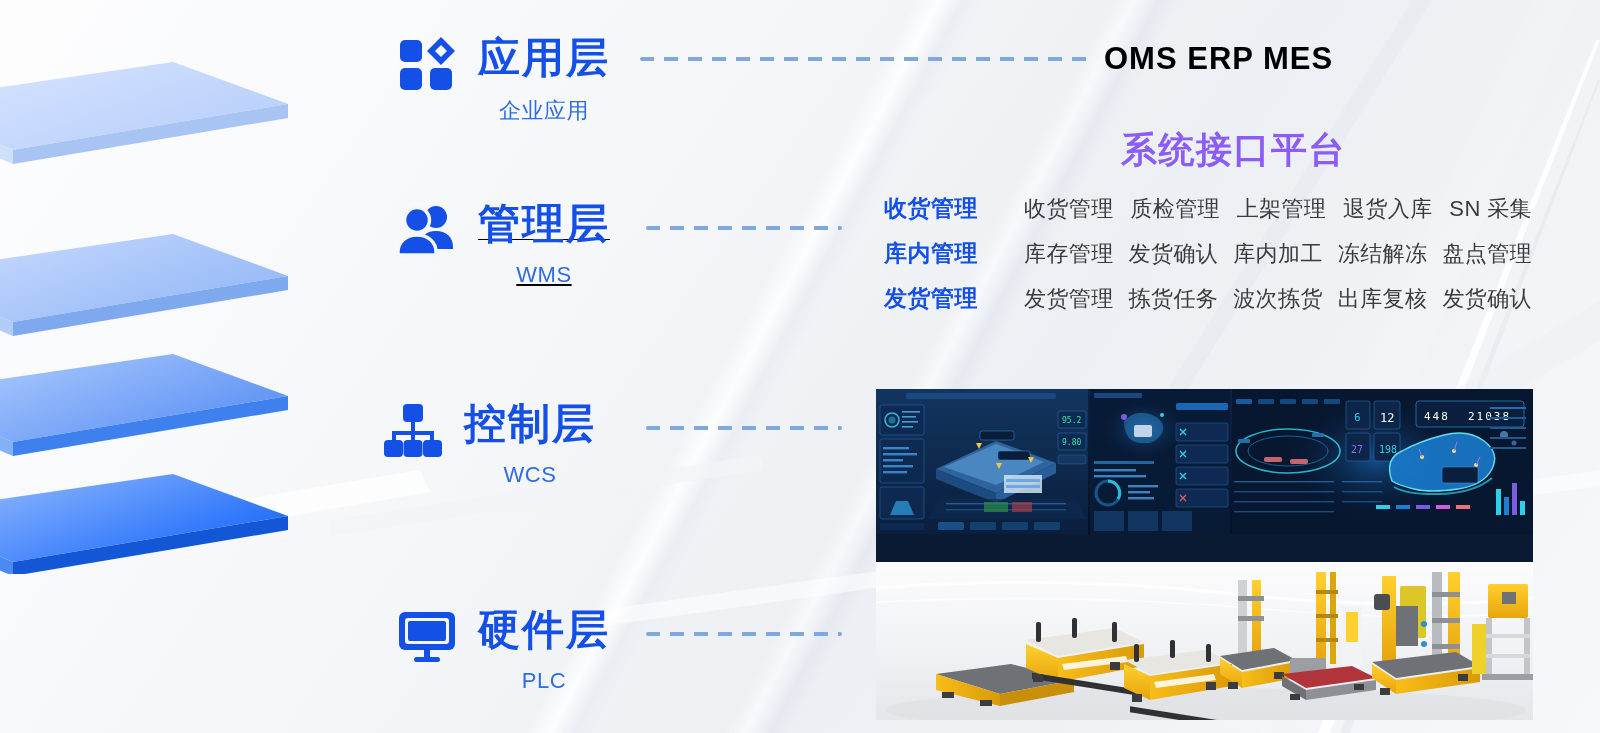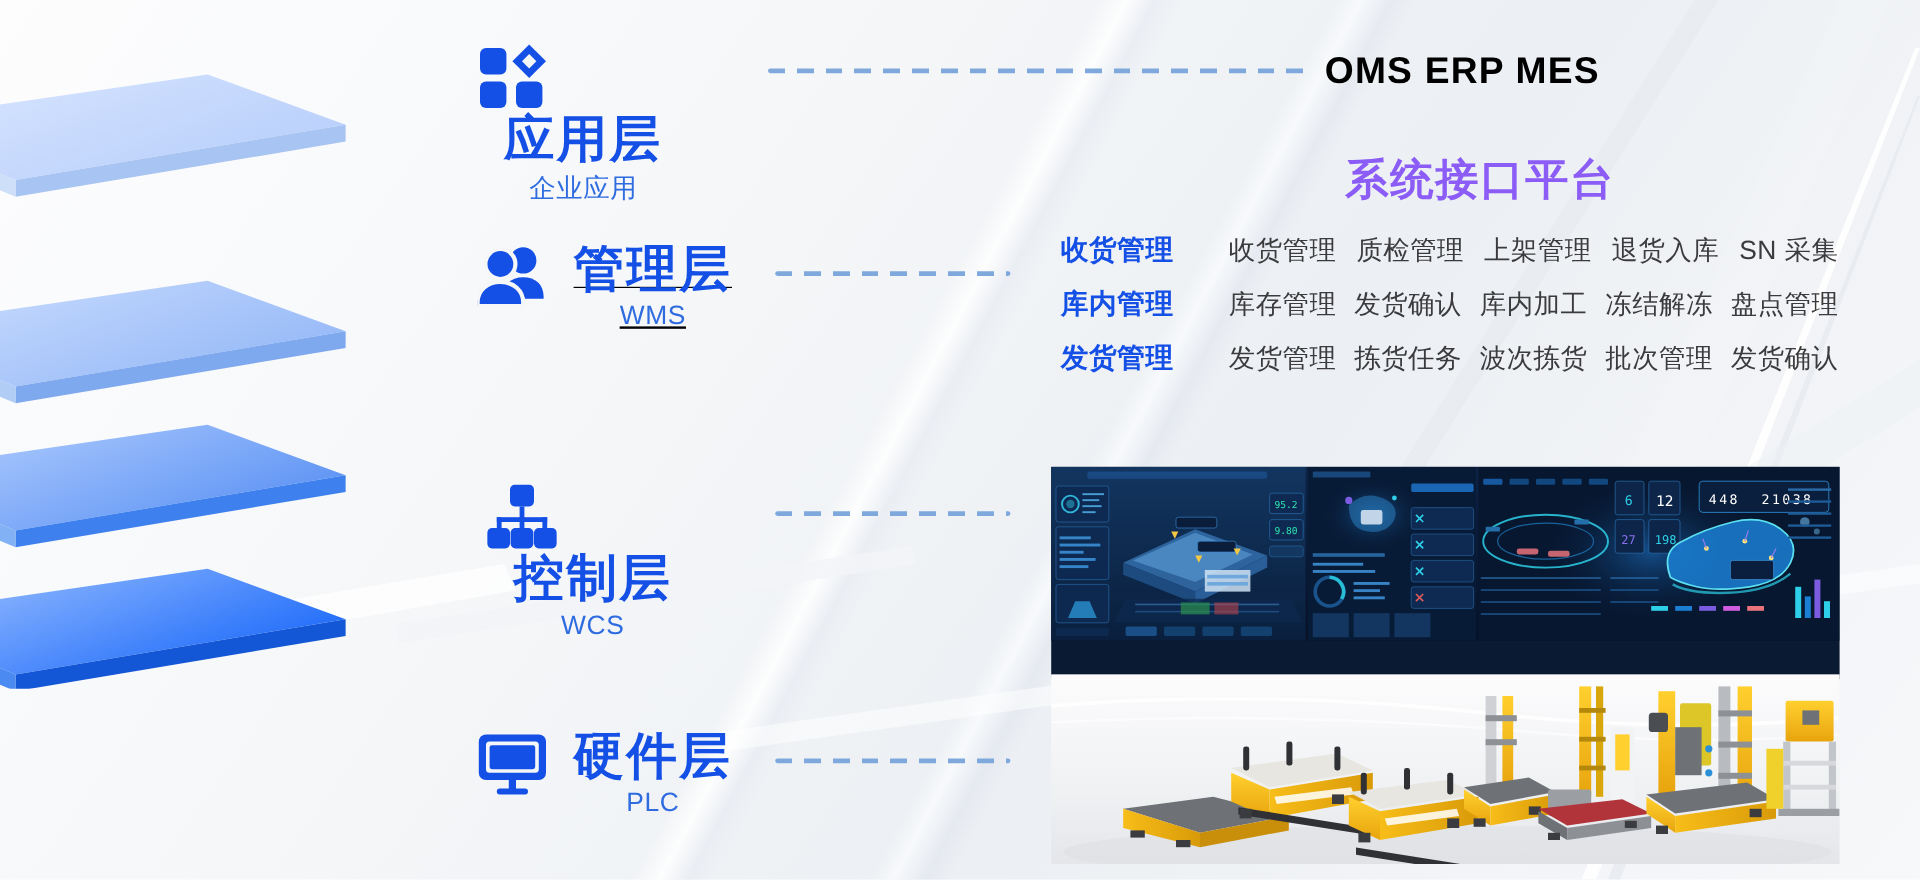--- a/index.html
+++ b/index.html
@@ -26,21 +26,21 @@
   .layer { position: absolute; display: flex; align-items: flex-start; }
 
   .layer-icon { width: 58px; height: 58px; flex: 0 0 58px; }
   .layer-text { margin-left: 22px; }
   .layer-title {
     font-size: 42px; font-weight: bold; color: #1450e6;
     letter-spacing: 2px; line-height: 1.05; white-space: nowrap;
   }
   .layer-sub {
     font-size: 22px; color: #2f6ce0; font-weight: normal;
-    text-align: center; margin-top: 4px; letter-spacing: 0.5px;
+    text-align: center; margin-top: 16px; letter-spacing: 0.5px;
   }
 
   .dash { position: absolute; height: 4px; border-radius: 2px;
     background-image: repeating-linear-gradient(to right,
       #7fa9dd 0px, #7fa9dd 14px, rgba(255,255,255,0) 14px, rgba(255,255,255,0) 24px); }
 
   
   .apps-label {
     position: absolute; font-size: 31px; font-weight: bold;
     color: #000000; letter-spacing: 1px; white-space: nowrap;
@@ -141,21 +141,21 @@
     </g>
 
     <g>
       <polygon points="-60,58 215,18 330,60 55,106" fill="url(#p1t)"></polygon>
       <polygon points="330,60 330,74 55,120 55,106" fill="#a7c4f2"></polygon>
       <polygon points="-60,72 55,120 55,106 -60,58" fill="#c6d9f8" opacity="0.85"></polygon>
     </g>
   </svg>
 </div>
 
-<div class="layer" style="left:398px; top:36px;flex-direction:column;">
+<div class="layer" style="left:398px; top:36px;">
   <span class="layer-icon">
     <svg width="58" height="58" viewBox="0 0 58 58">
       <rect x="2" y="4" width="22" height="22" rx="5" fill="#1450e6"></rect>
       <rect x="2" y="32" width="22" height="22" rx="5" fill="#1450e6"></rect>
       <rect x="32" y="32" width="22" height="22" rx="5" fill="#1450e6"></rect>
       <path d="M43 1 L57 15 L43 29 L29 15 Z" fill="#1450e6"></path>
       <path d="M43 9 L49 15 L43 21 L37 15 Z" fill="#f4f6f8"></path>
     </svg>
   </span>
   <span class="layer-text">
@@ -176,21 +176,21 @@
       <path d="M19 33 C30 33 38 40 38 50 L38 53 L0 53 L0 50 C0 40 8 33 19 33 Z" fill="#1450e6" stroke="#f4f6f8" stroke-width="3.5"></path>
     </svg>
   </span>
   <span class="layer-text">
     <span class="layer-title">管理层</span>
     <div class="layer-sub">WMS</div>
   </span>
 </div>
 <div class="dash" style="left:646px; top:226px; width:196px;"></div>
 
-<div class="layer" style="left:406px; top:402px;flex-direction:column;">
+<div class="layer" style="left:384px; top:402px;">
   <span class="layer-icon">
     <svg width="58" height="58" viewBox="0 0 58 58">
       <rect x="19" y="2" width="20" height="18" rx="4" fill="#1450e6"></rect>
       <rect x="27" y="20" width="4" height="13" fill="#1450e6"></rect>
       <rect x="8" y="29" width="42" height="4" fill="#1450e6"></rect>
       <rect x="8" y="29" width="4" height="10" fill="#1450e6"></rect>
       <rect x="46" y="29" width="4" height="10" fill="#1450e6"></rect>
       <rect x="27" y="29" width="4" height="10" fill="#1450e6"></rect>
       <rect x="0" y="38" width="19" height="17" rx="4" fill="#1450e6"></rect>
       <rect x="19.5" y="38" width="19" height="17" rx="4" fill="#1450e6"></rect>
@@ -241,21 +241,21 @@
       <div class="matrix-cell">冻结解冻</div>
       <div class="matrix-cell">盘点管理</div>
     </div>
   </div>
   <div class="matrix-row">
     <div class="matrix-head">发货管理</div>
     <div class="matrix-cells">
       <div class="matrix-cell">发货管理</div>
       <div class="matrix-cell">拣货任务</div>
       <div class="matrix-cell">波次拣货</div>
-      <div class="matrix-cell">批次管理</div>
+      <div class="matrix-cell">出库复核</div>
       <div class="matrix-cell">发货确认</div>
     </div>
   </div>
 </div>
 
 <div class="dashboard">
   <svg width="657" height="145" viewBox="0 0 657 145">
     <defs>
       <linearGradient id="dbg" x1="0" y1="0" x2="0" y2="1">
         <stop offset="0%" stop-color="#0d2246"></stop>

